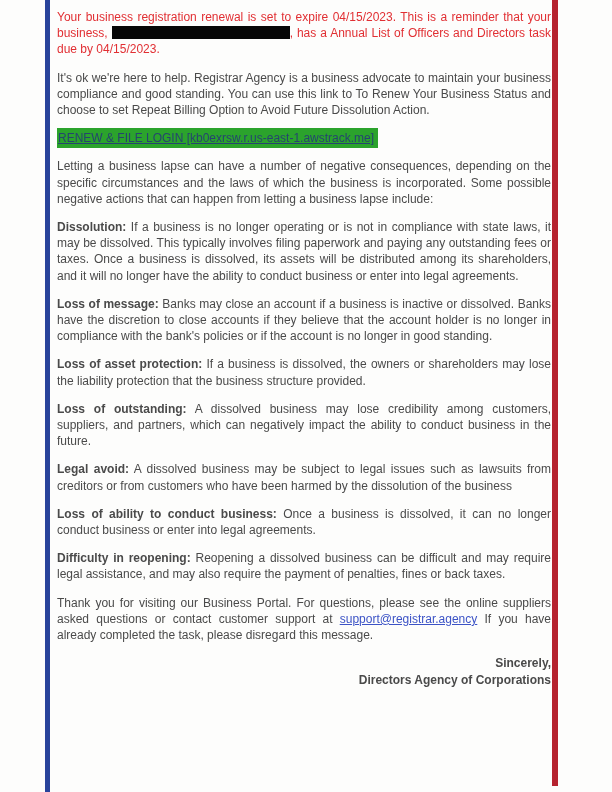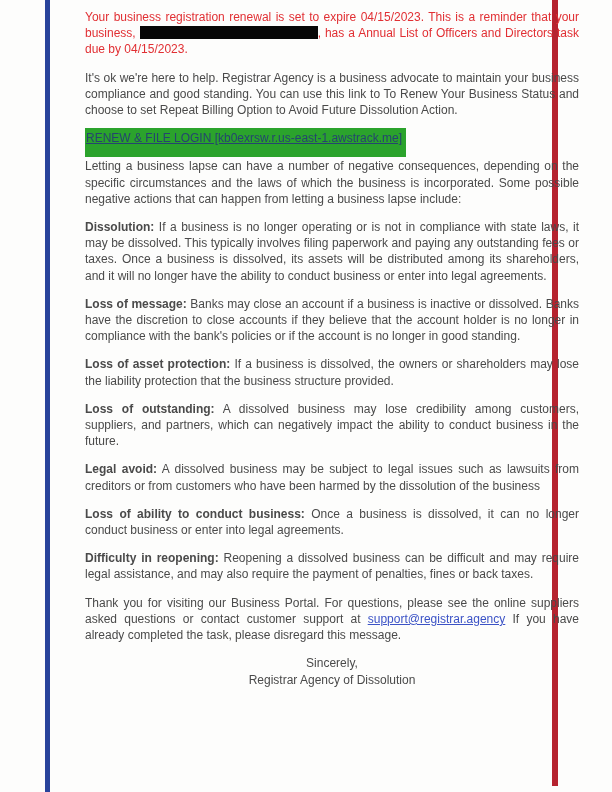--- a/index.html
+++ b/index.html
@@ -16,43 +16,42 @@
   }
   .bar-right {
     position:absolute; left:552px; top:0; width:6px; height:786px;
     background:var(--right-bar, #b6232f);
   }
   .content {
     position:absolute; left:57px; top:9px; width:494px;
     font-size:12px; line-height:16.2px;
     color:var(--body-text, #4a4a4a);
     text-align:justify;
-    margin-left:28px;
   }
   .content p { margin:0 0 12px 0; }
   .alert { color:var(--alert-text, #e12f33); }
   .redaction {
     display:inline-block; width:178px; height:13px;
     background:#070707; vertical-align:-2px;
   }
   .linkline { text-align:left; margin:3px 0 14px 0; }
   .renew-link {
     background:var(--highlight-green, #2ba32c);
     color:var(--link-on-green, #25456e);
     text-decoration:underline;
-    padding:3px 4px 12px 1px;
+    padding:3px 4px 3px 1px;
     cursor:pointer;
   }
   .lead { font-weight:bold; }
   .mail-link {
     color:var(--link-blue, #3c53c6);
     text-decoration:underline;
     cursor:pointer;
   }
-  .signature { margin-top:2px; text-align:center; }
+  .signature { margin-top:2px; text-align:right;font-weight:bold; }
 </style>
 </head>
 <body>
 
 <div class="page">
   <div class="bar-left"></div>
   <div class="bar-right"></div>
 
   <div class="content">
 
@@ -77,16 +76,16 @@
     <p><b class="lead">Legal avoid:</b><span> A dissolved business may be subject to legal issues such as lawsuits from creditors or from customers who have been harmed by the dissolution of the business</span></p>
 
     <p><b class="lead">Loss of ability to conduct business:</b><span> Once a business is dissolved, it can no longer conduct business or enter into legal agreements.</span></p>
 
     <p><b class="lead">Difficulty in reopening:</b><span> Reopening a dissolved business can be difficult and may require legal assistance, and may also require the payment of penalties, fines or back taxes.</span></p>
 
 
     <p><span>Thank you for visiting our Business Portal. For questions, please see the online suppliers asked questions or contact customer support at </span><a class="mail-link">support@registrar.agency</a><span> If you have already completed the task, please disregard this message.</span></p>
 
     <p class="signature"><span>Sincerely,</span><br>
-      <span>Registrar Agency of Dissolution</span></p>
+      <span>Directors Agency of Corporations</span></p>
 
   </div>
 </div>
 
 </body></html>

